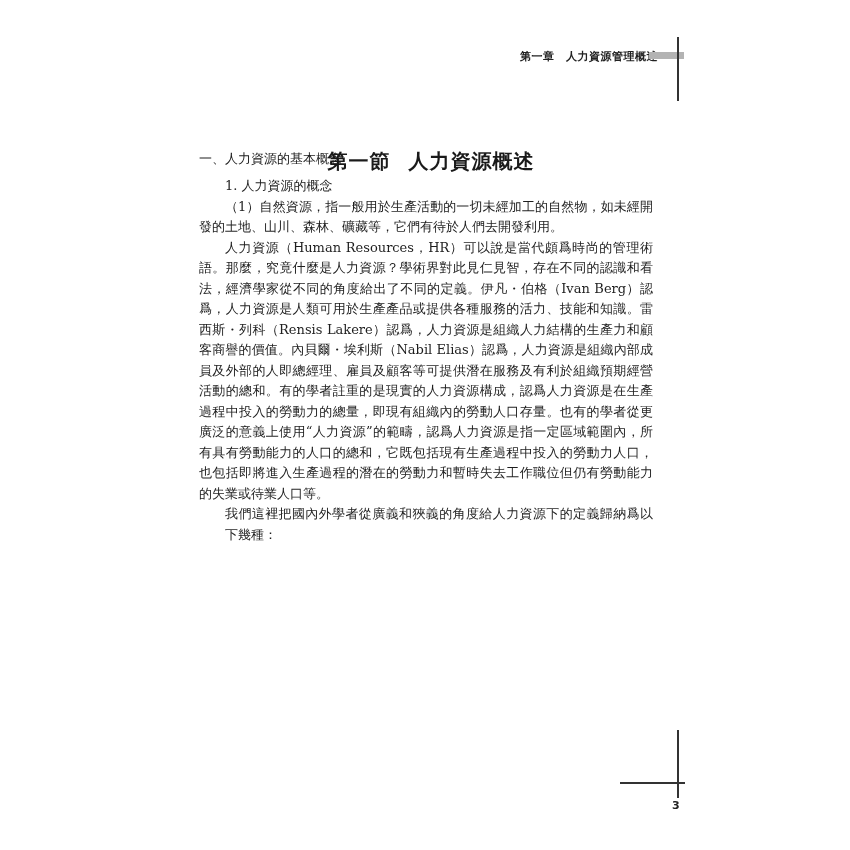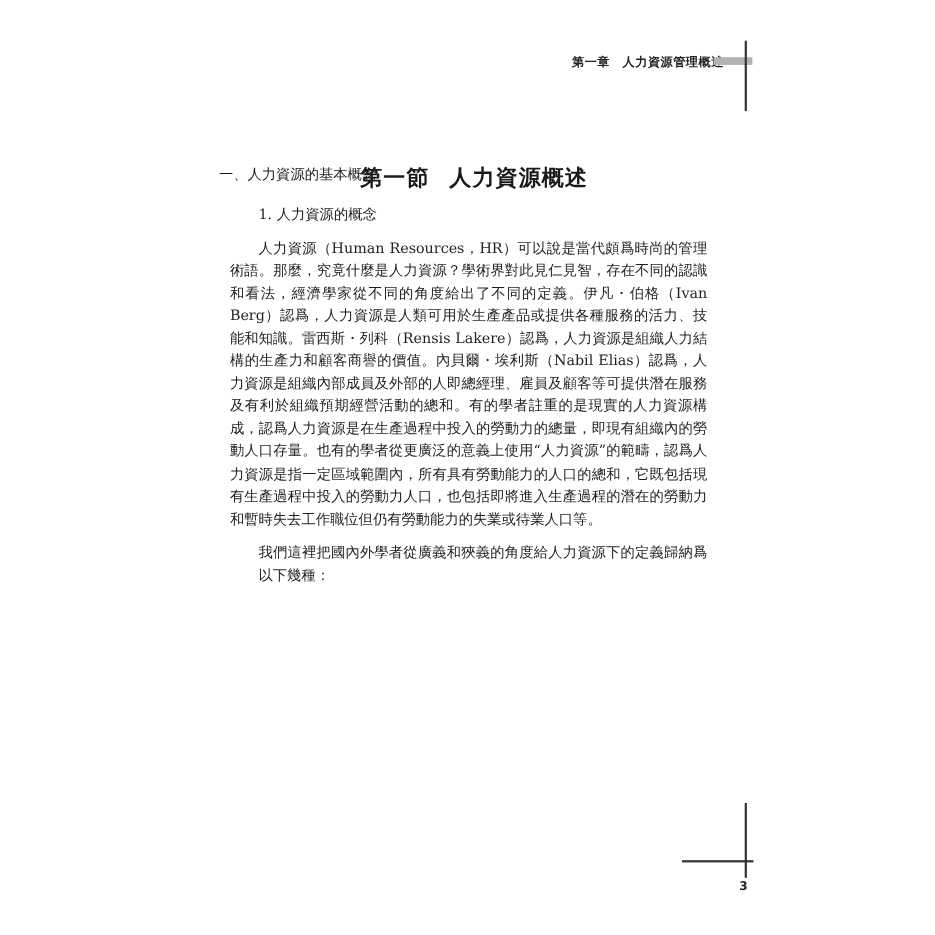--- a/index.html
+++ b/index.html
@@ -26,36 +26,37 @@
   }
   .section-title .gap { display:inline-block; width:18px; }
   .subhead {
     position:absolute; top:150px; left:199px; font-size:13px; font-weight:normal;
     font-family: "DejaVu Sans", "Liberation Sans", sans-serif;
   }
   .body-text {
     position:absolute; top:176px; left:199px; width:454px;
     font-size:13px; line-height:20.5px; text-align:justify; color:#1e1e1e;
   }
-  .body-text p { margin:10px; text-indent:2em; }
+  .body-text p { margin:0; text-indent:2em; }
   .body-text p.noind { text-indent:0; padding-left:2em; }
 </style>
 </head>
 <body>
 
 <div class="running-head">第一章　人力資源管理概述</div>
 <div class="head-bar"></div>
 <div class="vline-top"></div>
 
 <div class="section-title"><span>第一節</span><span class="gap"></span><span>人力資源概述</span></div>
 
 <div class="subhead">一、人力資源的基本概念</div>
 
 <div class="body-text">
   <p>1. 人力資源的概念</p>
+  <p>（1）自然資源，指一般用於生產活動的一切未經加工的自然物，如未經開發的土地、山川、森林、礦藏等，它們有待於人們去開發利用。</p>
   <p>人力資源（Human Resources，HR）可以說是當代頗爲時尚的管理術語。那麼，究竟什麼是人力資源？學術界對此見仁見智，存在不同的認識和看法，經濟學家從不同的角度給出了不同的定義。伊凡・伯格（Ivan Berg）認爲，人力資源是人類可用於生產產品或提供各種服務的活力、技能和知識。雷西斯・列科（Rensis Lakere）認爲，人力資源是組織人力結構的生產力和顧客商譽的價值。內貝爾・埃利斯（Nabil Elias）認爲，人力資源是組織內部成員及外部的人即總經理、雇員及顧客等可提供潛在服務及有利於組織預期經營活動的總和。有的學者註重的是現實的人力資源構成，認爲人力資源是在生產過程中投入的勞動力的總量，即現有組織內的勞動人口存量。也有的學者從更廣泛的意義上使用“人力資源”的範疇，認爲人力資源是指一定區域範圍內，所有具有勞動能力的人口的總和，它既包括現有生產過程中投入的勞動力人口，也包括即將進入生產過程的潛在的勞動力和暫時失去工作職位但仍有勞動能力的失業或待業人口等。</p>
   <p class="noind">我們這裡把國內外學者從廣義和狹義的角度給人力資源下的定義歸納爲以下幾種：</p>
 
 </div>
 
 <div class="vline-bot"></div>
 <div class="hline-bot"></div>
 <div class="page-num">3</div>
 
 </body></html>

